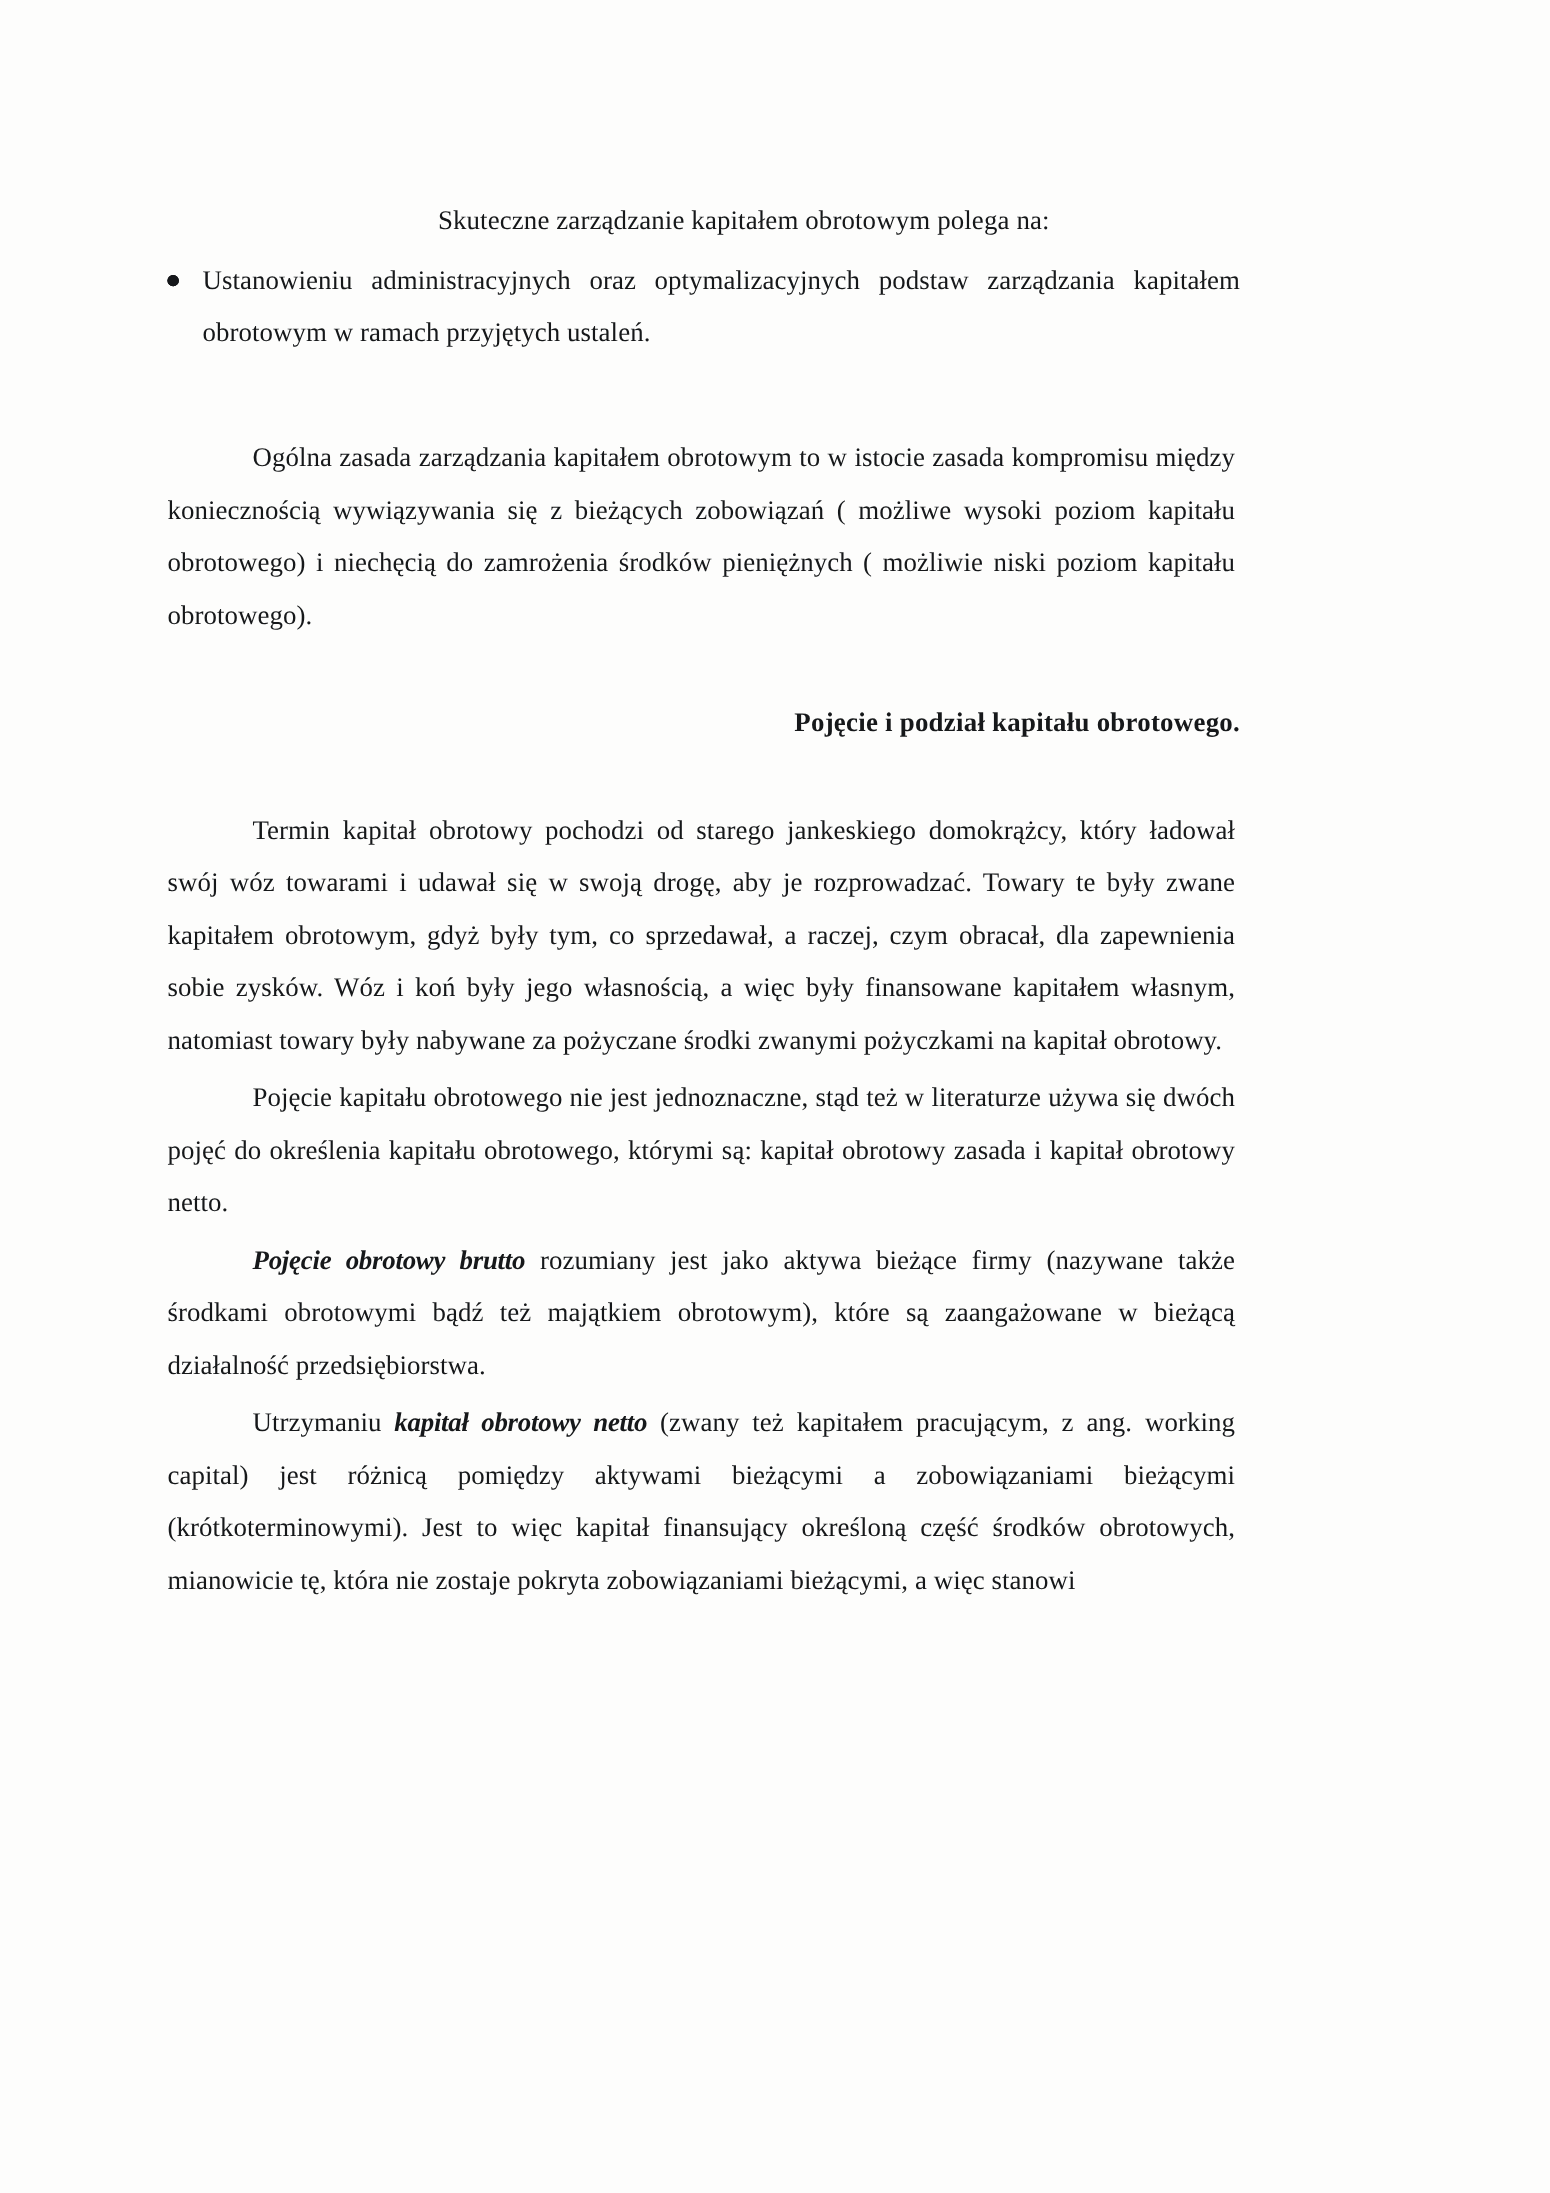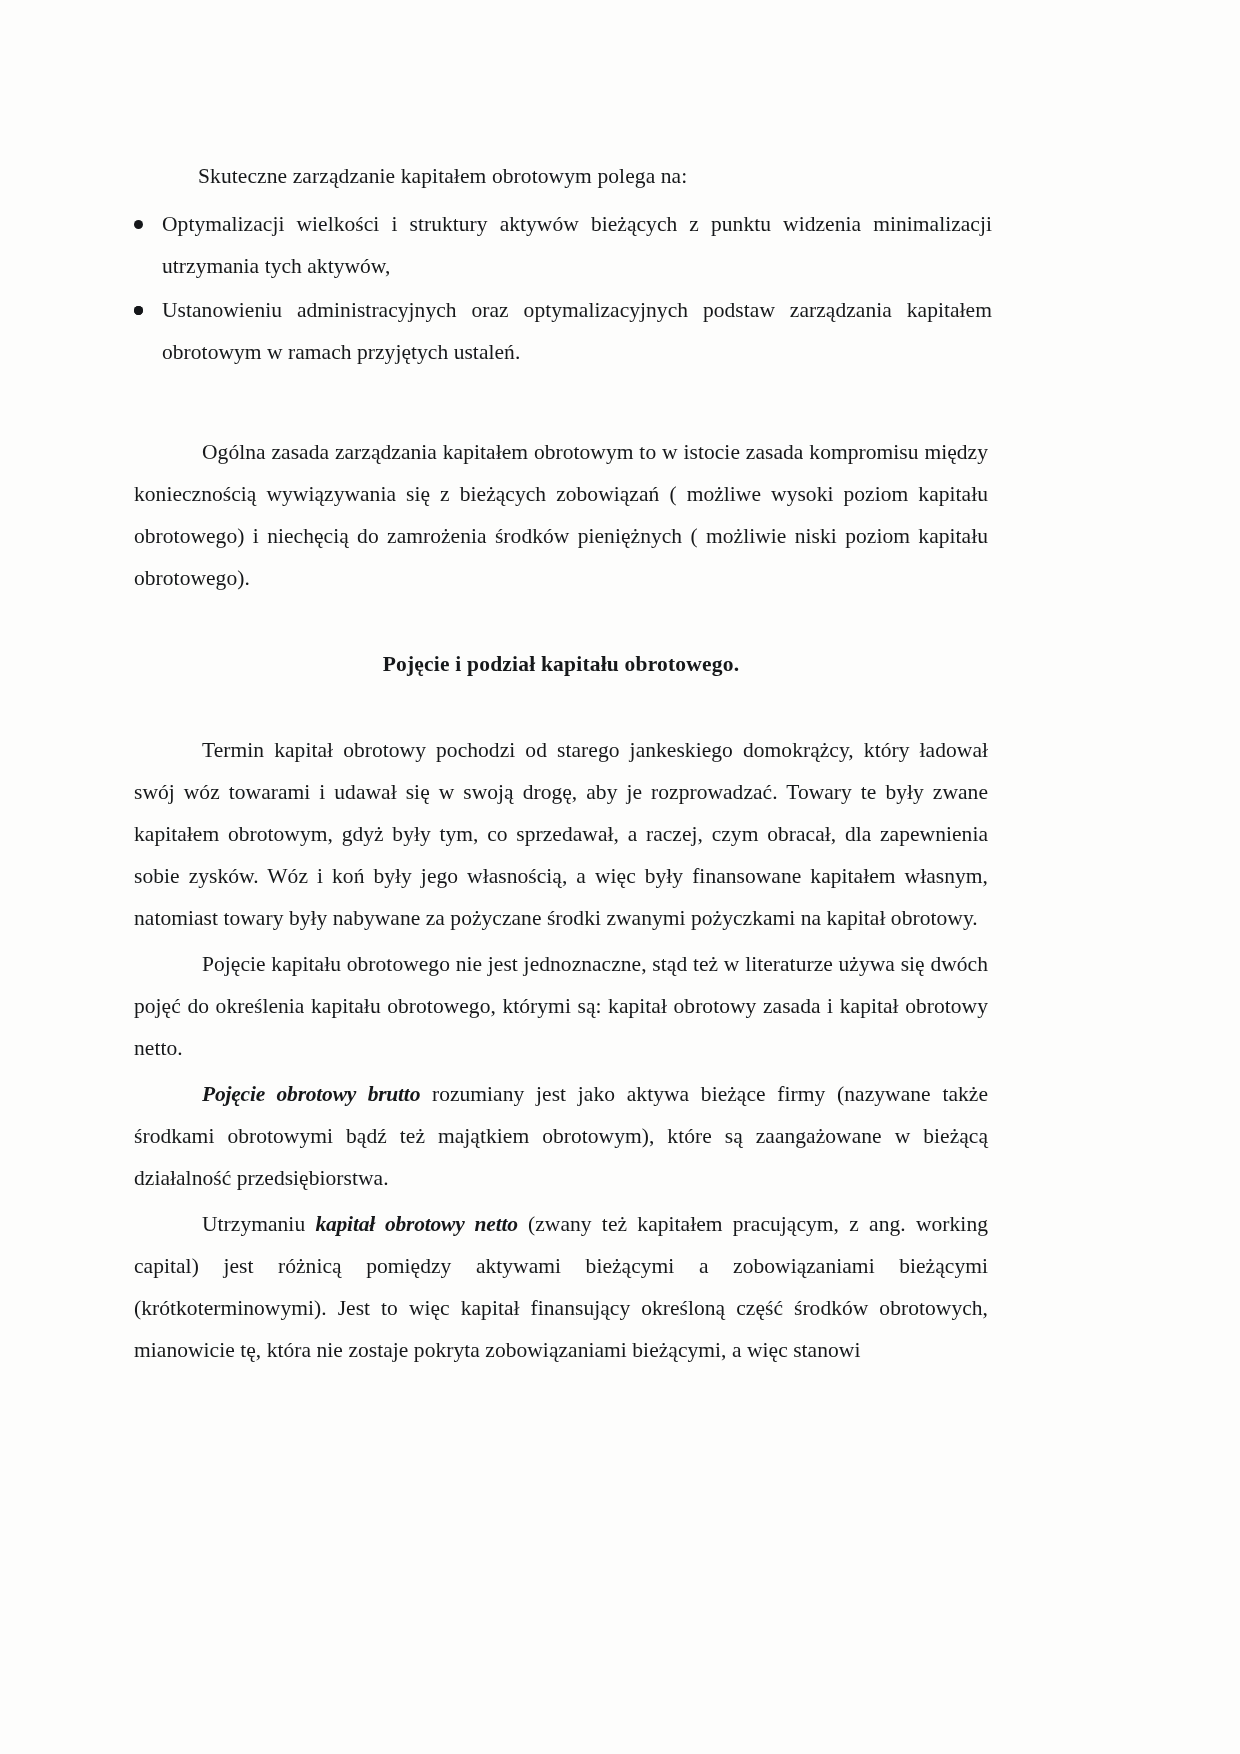--- a/index.html
+++ b/index.html
@@ -22,21 +22,21 @@
     width: 862px;
     font-family: "Liberation Serif", "DejaVu Serif", serif;
     font-size: 21.5px;
     line-height: 42px;
     color: #16181a;
     text-align: justify;
     -webkit-font-smoothing: none;
   }
   .intro-line {
     text-indent: 68px;
-    text-align: left;
+    text-align: center;
     margin: 0 0 6px 0;
     letter-spacing: 0.1px;
   }
   ul.bullets {
     list-style: none;
     margin: 0;
     padding: 0;
   }
   ul.bullets li {
     position: relative;
@@ -61,42 +61,41 @@
     text-indent: 68px;
     letter-spacing: 0.05px;
   }
   .spacer-lg { height: 52px; }
   .spacer-md { height: 40px; }
   .heading {
     margin: 0;
     font-weight: bold;
     font-size: 21.5px;
     letter-spacing: 0.2px;
-    text-align: center;
+    text-align: right;
     text-indent: 0;
     line-height: 42px;
   }
   .bi {
     font-weight: bold;
     font-style: italic;
     letter-spacing: -0.2px;
   }
 </style>
 </head>
 <body>
 
 <div class="page">
   <div class="content">
 
     <p class="intro-line">Skuteczne zarządzanie kapitałem obrotowym polega na:</p>
 
     <ul class="bullets">
       <li>
         <span class="bullet-dot"></span>
-        <span>Optymalizacji wielkości i struktury aktywów bieżących z punktu widzenia minimalizacji utrzymania tych aktywów,</span>
       </li>
       <li>
         <span class="bullet-dot"></span>
       </li>
       <li>
         <span class="bullet-dot"></span>
         <span>Ustanowieniu administracyjnych oraz optymalizacyjnych podstaw zarządzania kapitałem obrotowym w ramach przyjętych ustaleń.</span>
       </li>
     </ul>
 

